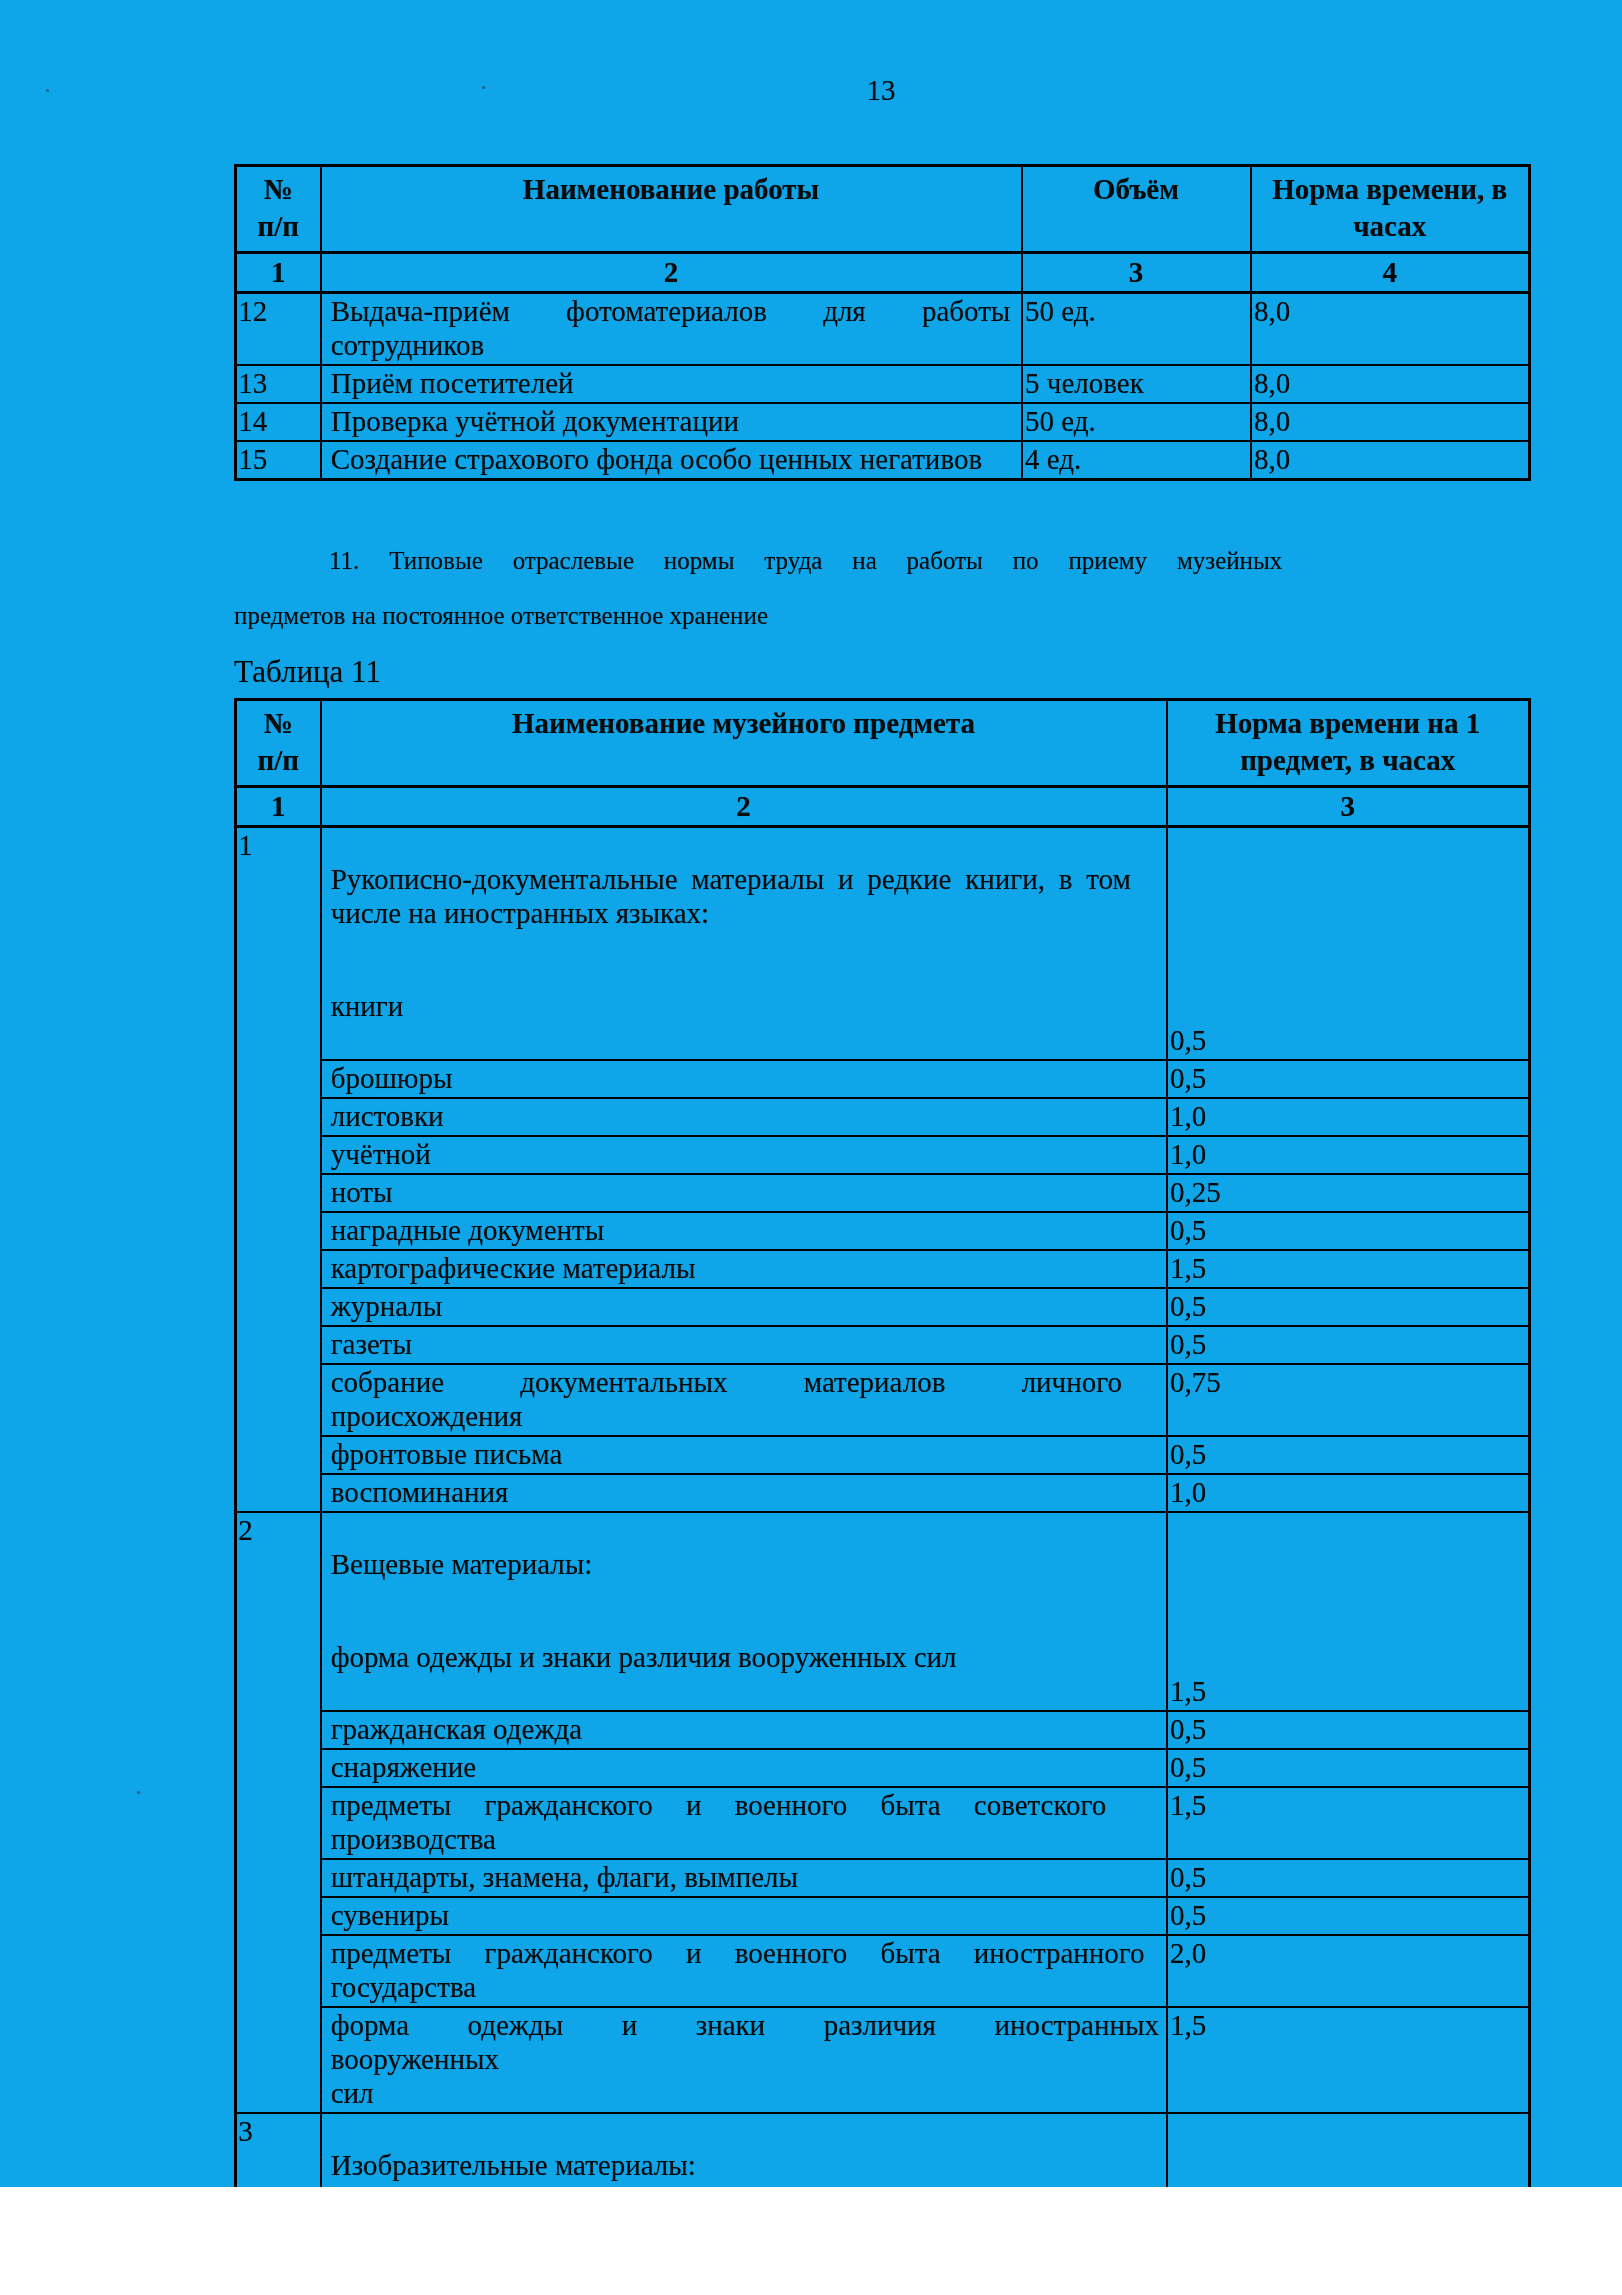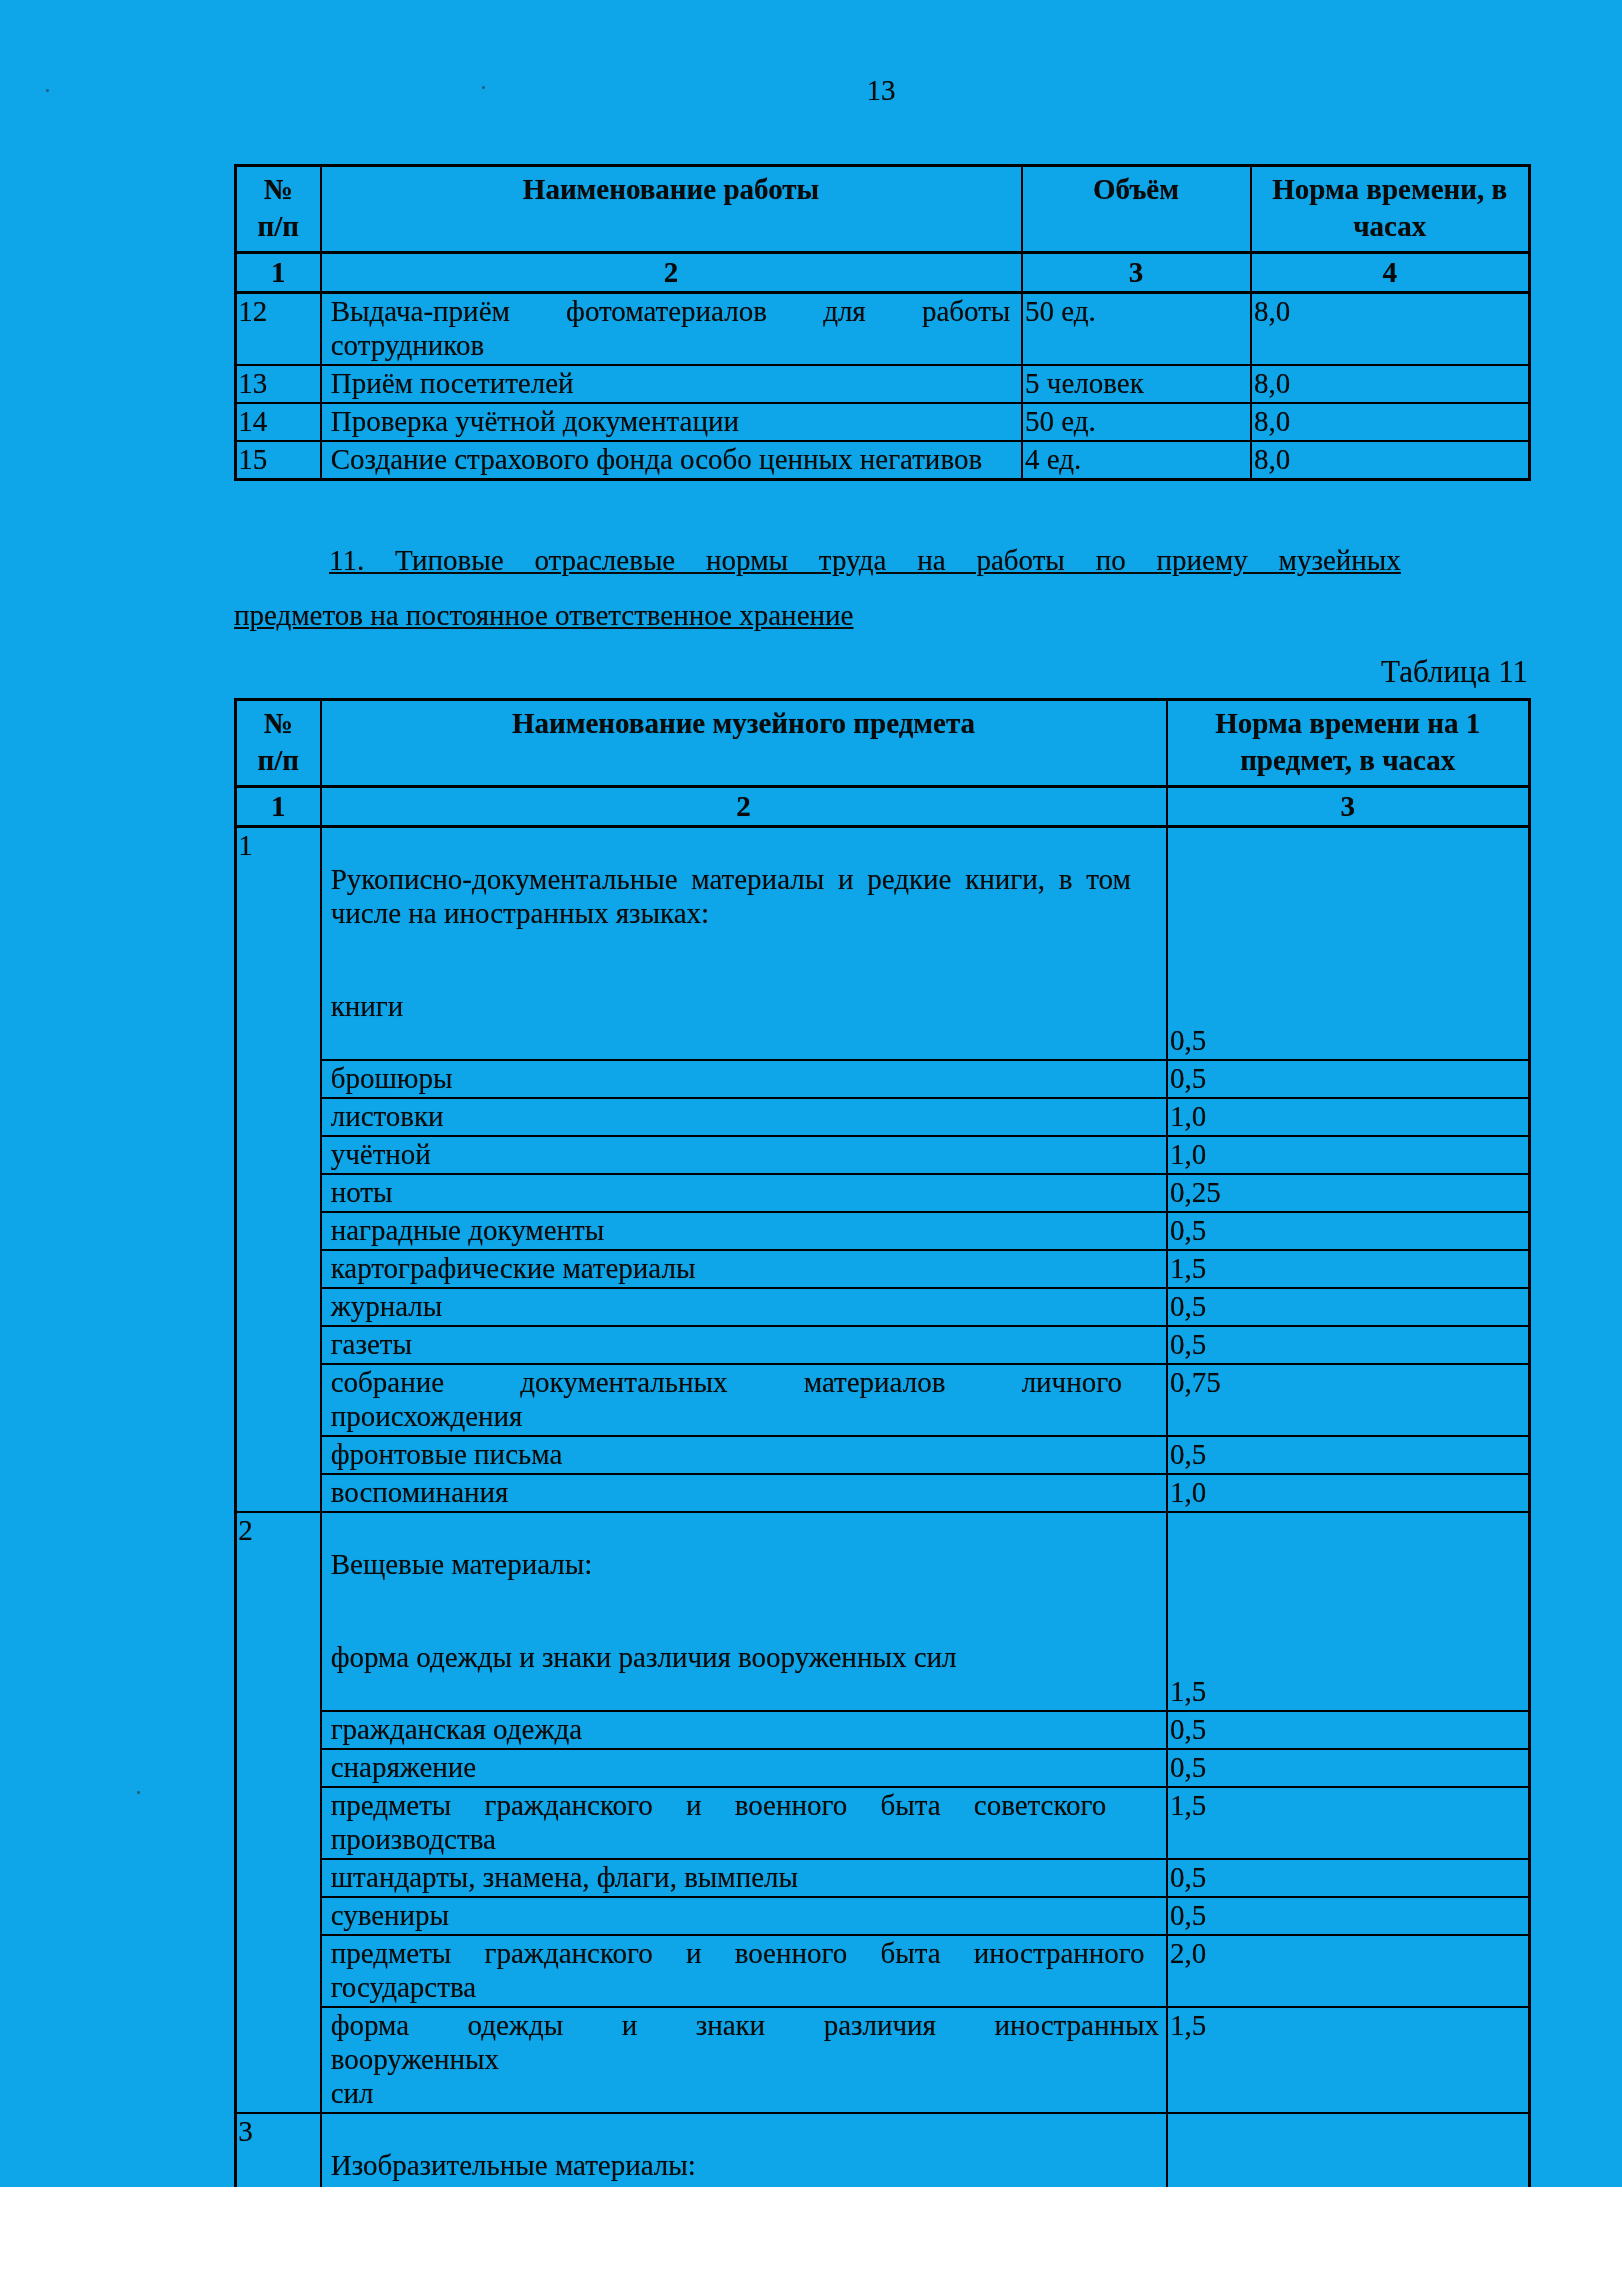--- a/index.html
+++ b/index.html
@@ -27,24 +27,24 @@
   .t td { font-size:29px; line-height:34px; vertical-align:top; }
   td.num-col { text-align:left; padding:0 1.3px 2px; }
   td.name-col {
     text-align:justify; text-align-last:left; white-space:pre-line;
     padding:0 6.5px 2px 9.2px; overflow:hidden;
   }
   td.val-col { text-align:left; padding:0 2.6px 2px; }
   td.val-bottom { vertical-align:bottom; }
   .gi { margin-top:25px; }           
   .heading {
-    margin:52px 0 0; font-size:29px; line-height:55px; text-indent:95px;
-    text-align:justify; text-align-last:left; white-space:pre-line;text-decoration:underline;
-  }
-  .caption { margin-top:10.5px; text-align:right; font-size:31px; line-height:35px; }
+    margin:52px 0 0; font-size:25px; line-height:55px; text-indent:95px;
+    text-align:justify; text-align-last:left; white-space:pre-line;
+  }
+  .caption { margin-top:10.5px; text-align:left; font-size:31px; line-height:35px; }
 
   
   .sp75::first-line  { word-spacing:49px; }
   .sp40::first-line  { word-spacing:26px; }
   .sp26::first-line  { word-spacing:17px; }
   .sp105::first-line { word-spacing:69px; }
   .sp10::first-line  { word-spacing:6.5px; }
   .heading::first-line { word-spacing:23.6px; }
 
   .speck { position:absolute; background:#2a2a2a; border-radius:50%; opacity:.55; }

